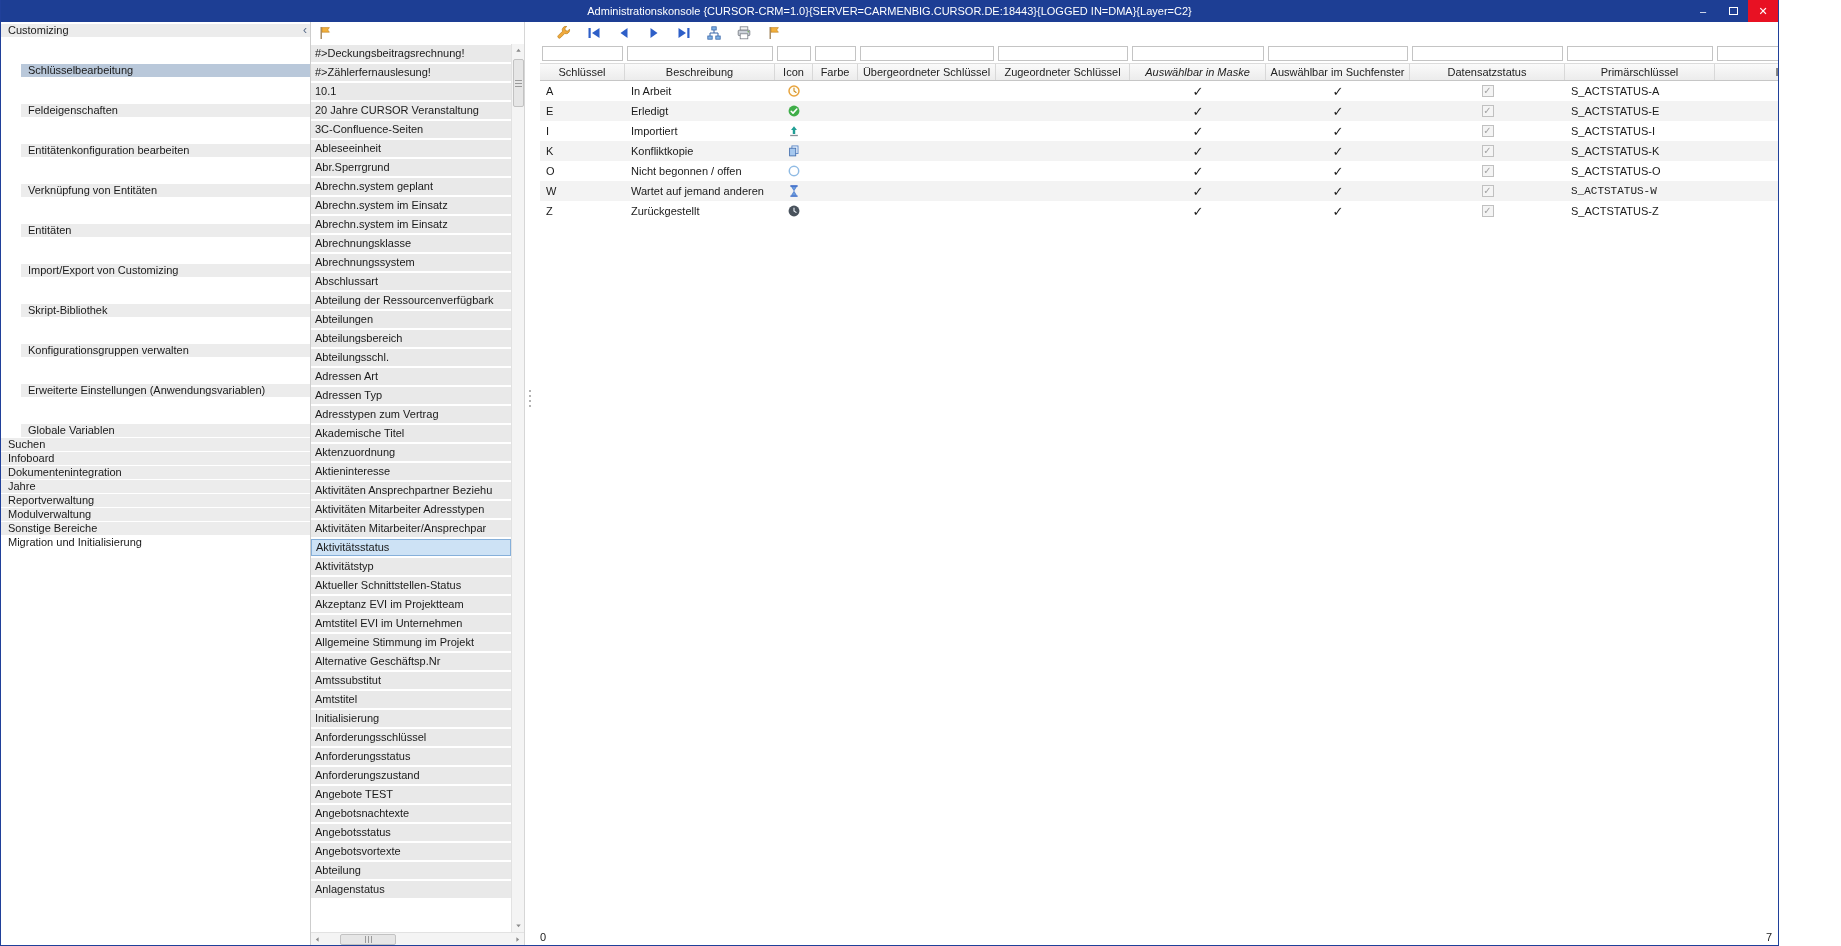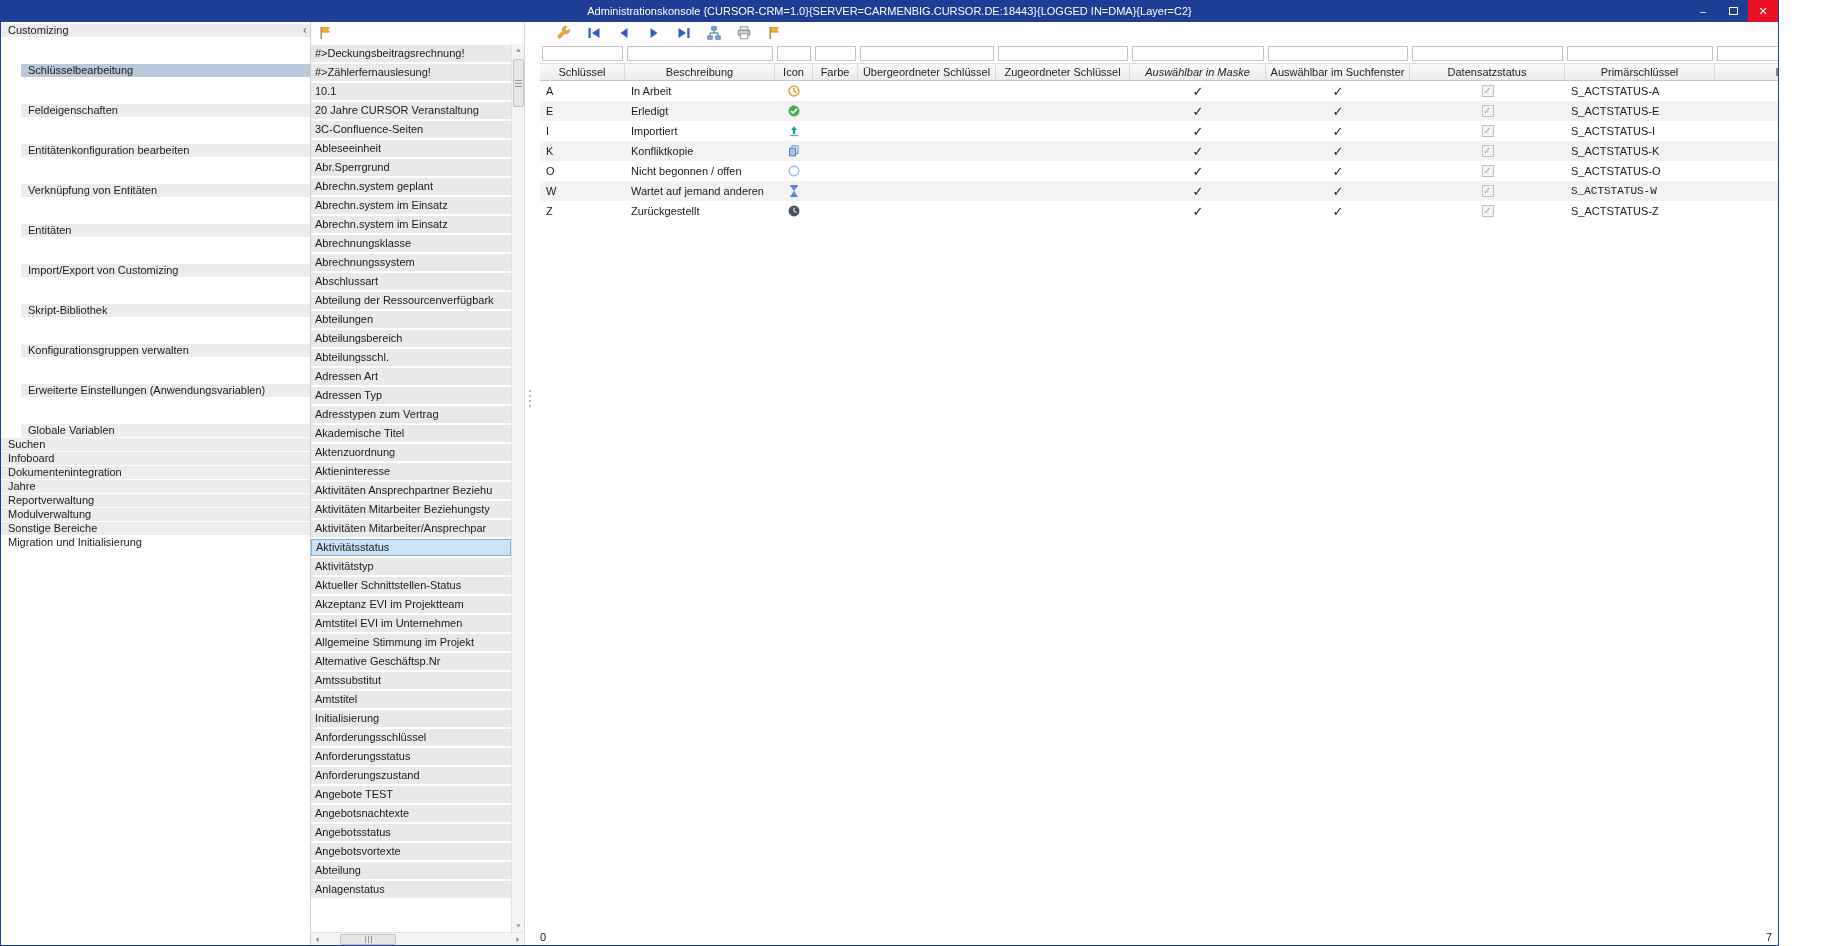--- a/index.html
+++ b/index.html
@@ -158,21 +158,21 @@
             <div class="list-item">Abteilungen</div>
             <div class="list-item">Abteilungsbereich</div>
             <div class="list-item">Abteilungsschl.</div>
             <div class="list-item">Adressen Art</div>
             <div class="list-item">Adressen Typ</div>
             <div class="list-item">Adresstypen zum Vertrag</div>
             <div class="list-item">Akademische Titel</div>
             <div class="list-item">Aktenzuordnung</div>
             <div class="list-item">Aktieninteresse</div>
             <div class="list-item">Aktivitäten Ansprechpartner Beziehu</div>
-            <div class="list-item">Aktivitäten Mitarbeiter Beziehungsty</div>
+            <div class="list-item">Aktivitäten Mitarbeiter Adresstypen</div>
             <div class="list-item">Aktivitäten Mitarbeiter/Ansprechpar</div>
             <div class="list-item selected">Aktivitätsstatus</div>
             <div class="list-item">Aktivitätstyp</div>
             <div class="list-item">Aktueller Schnittstellen-Status</div>
             <div class="list-item">Akzeptanz EVI im Projektteam</div>
             <div class="list-item">Amtstitel EVI im Unternehmen</div>
             <div class="list-item">Allgemeine Stimmung im Projekt</div>
             <div class="list-item">Alternative Geschäftsp.Nr</div>
             <div class="list-item">Amtssubstitut</div>
             <div class="list-item">Amtstitel</div>

